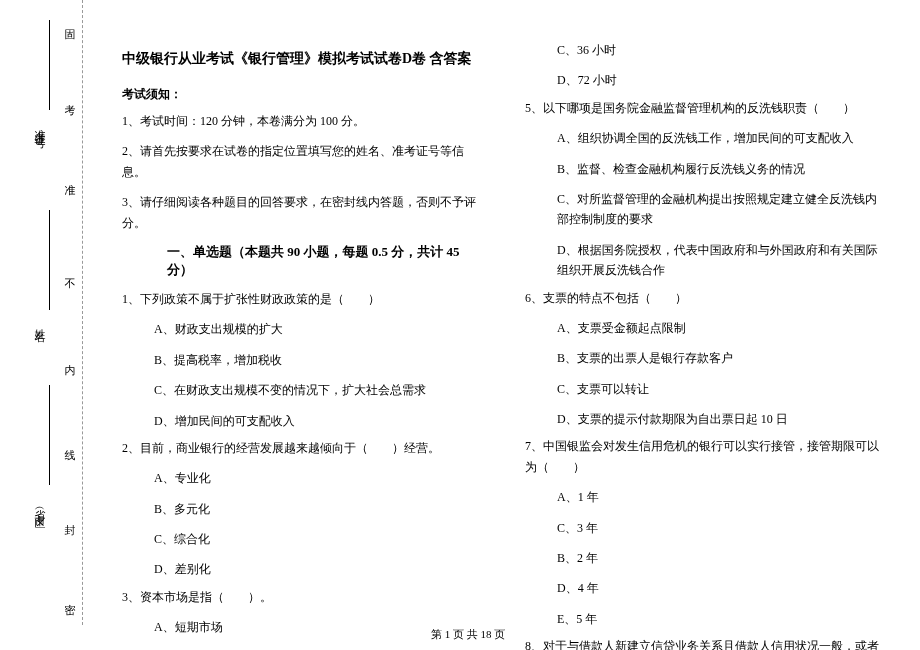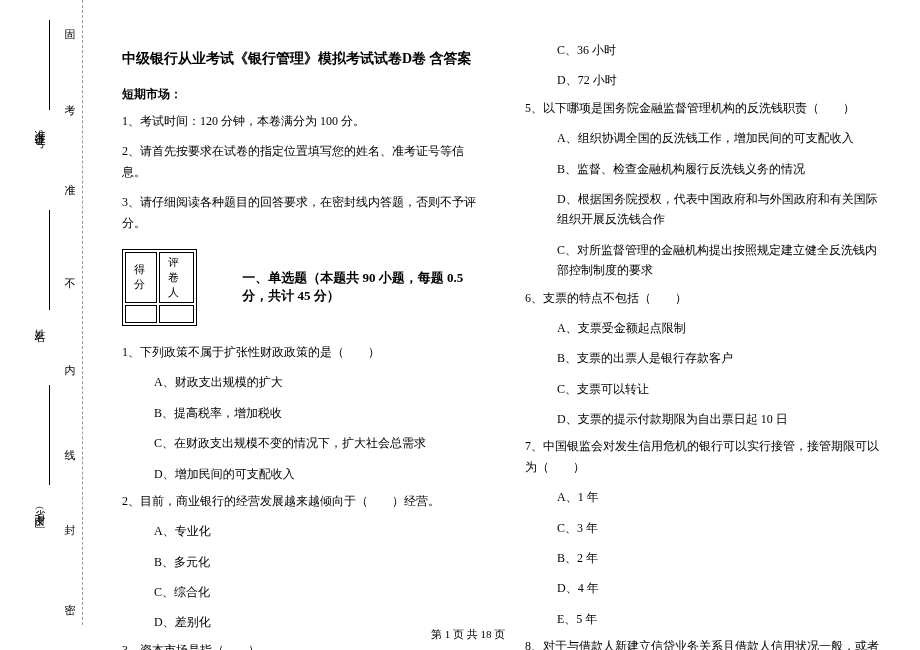--- a/index.html
+++ b/index.html
@@ -136,38 +136,26 @@
   <span class="vert-field" style="top:320px">姓名</span>
   <div class="vert-underline" style="top:210px;height:100px"></div>
 
   <span class="vert-field" style="top:500px">省（市区）</span>
   <div class="vert-underline" style="top:385px;height:100px"></div>
 </div>
 
 <div class="content-area">
   <div class="column left">
     <div class="title">中级银行从业考试《银行管理》模拟考试试卷D卷 含答案</div>
-    <div class="section-heading">短期市场：</div>
+    <div class="section-heading">考试须知：</div>
     <div class="instr-line">1、考试时间：120 分钟，本卷满分为 100 分。</div>
     <div class="instr-line">2、请首先按要求在试卷的指定位置填写您的姓名、准考证号等信息。</div>
     <div class="instr-line">3、请仔细阅读各种题目的回答要求，在密封线内答题，否则不予评分。</div>
 
     <div class="section-title-row">
-      <table class="score-box">
-        <tbody>
-            <tr>
-          <td>得分</td>
-          <td>评卷人</td>
-        </tr>
-        <tr>
-              <td>&nbsp;</td>
-              <td>&nbsp;</td>
-            </tr>
-      </tbody>
-        </table>
       <span class="section-title">一、单选题（本题共 90 小题，每题 0.5 分，共计 45 分）</span>
     </div>
 
     <div id="left-questions">
         <div class="q">1、下列政策不属于扩张性财政政策的是（　　）</div>
         <div class="opt">A、财政支出规模的扩大</div>
         <div class="opt">B、提高税率，增加税收</div>
         <div class="opt">C、在财政支出规模不变的情况下，扩大社会总需求</div>
         <div class="opt">D、增加民间的可支配收入</div>
         <div class="q">2、目前，商业银行的经营发展越来越倾向于（　　）经营。</div>
@@ -181,22 +169,22 @@
   </div>
 
   <div class="column right">
     <div style="height:15px"></div>
     <div id="right-questions">
         <div class="opt">C、36 小时</div>
         <div class="opt">D、72 小时</div>
         <div class="q">5、以下哪项是国务院金融监督管理机构的反洗钱职责（　　）</div>
         <div class="opt">A、组织协调全国的反洗钱工作，增加民间的可支配收入</div>
         <div class="opt">B、监督、检查金融机构履行反洗钱义务的情况</div>
+        <div class="opt">C、对所监督管理的金融机构提出按照规定建立健全反洗钱内部控制制度的要求</div>
         <div class="opt">D、根据国务院授权，代表中国政府和与外国政府和有关国际组织开展反洗钱合作</div>
-        <div class="opt">C、对所监督管理的金融机构提出按照规定建立健全反洗钱内部控制制度的要求</div>
         <div class="q">6、支票的特点不包括（　　）</div>
         <div class="opt">A、支票受金额起点限制</div>
         <div class="opt">B、支票的出票人是银行存款客户</div>
         <div class="opt">C、支票可以转让</div>
         <div class="opt">D、支票的提示付款期限为自出票日起 10 日</div>
         <div class="q">7、中国银监会对发生信用危机的银行可以实行接管，接管期限可以为（　　）</div>
         <div class="opt">A、1 年</div>
         <div class="opt">C、3 年</div>
         <div class="opt">B、2 年</div>
         <div class="opt">D、4 年</div>

